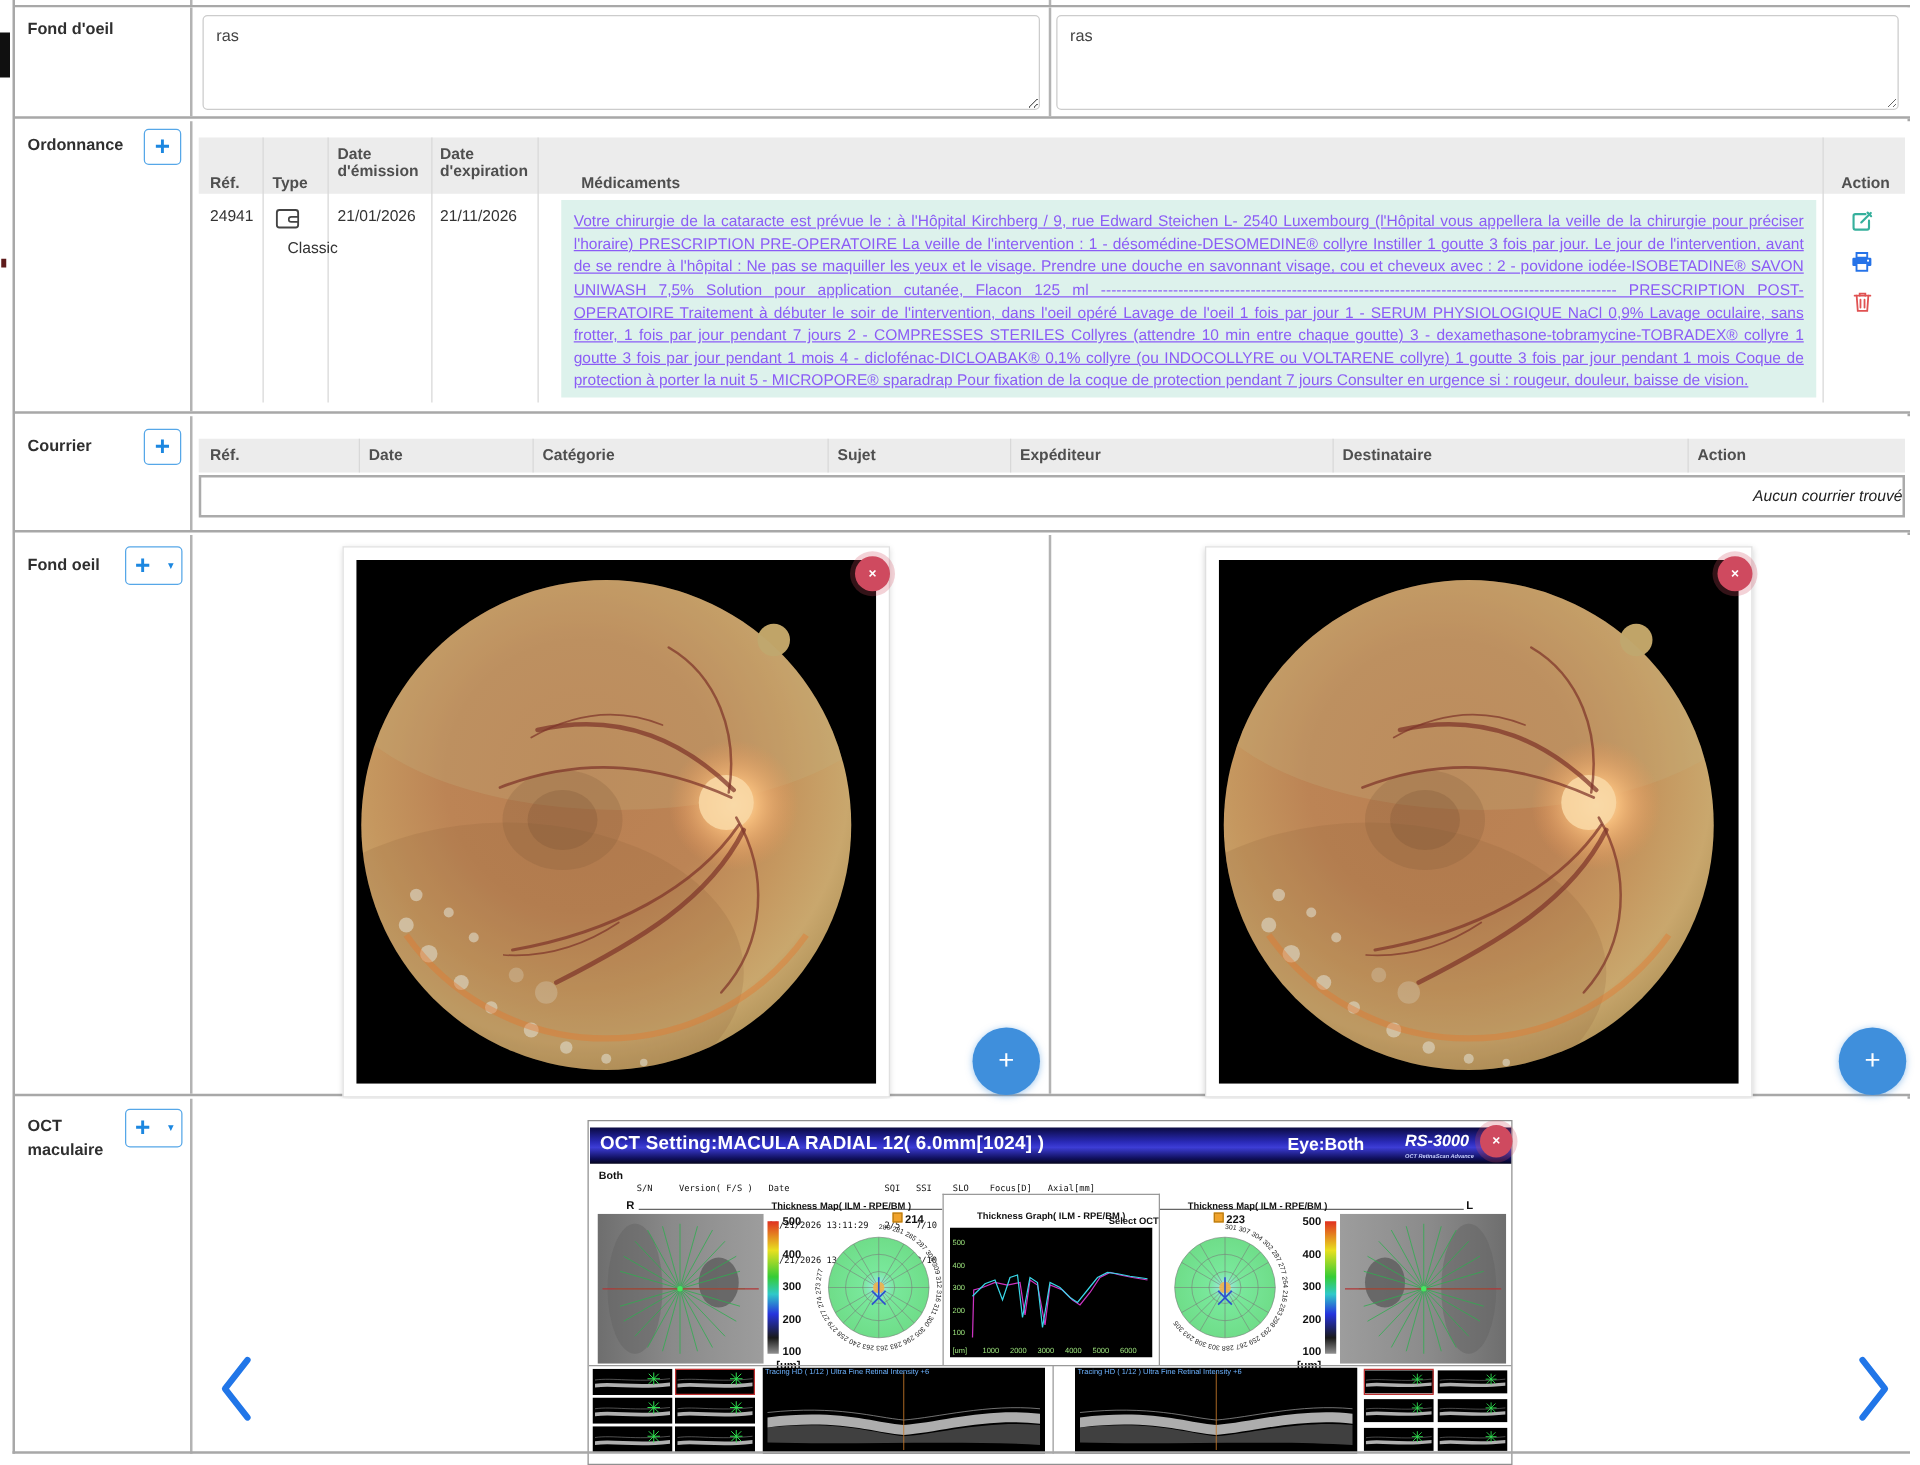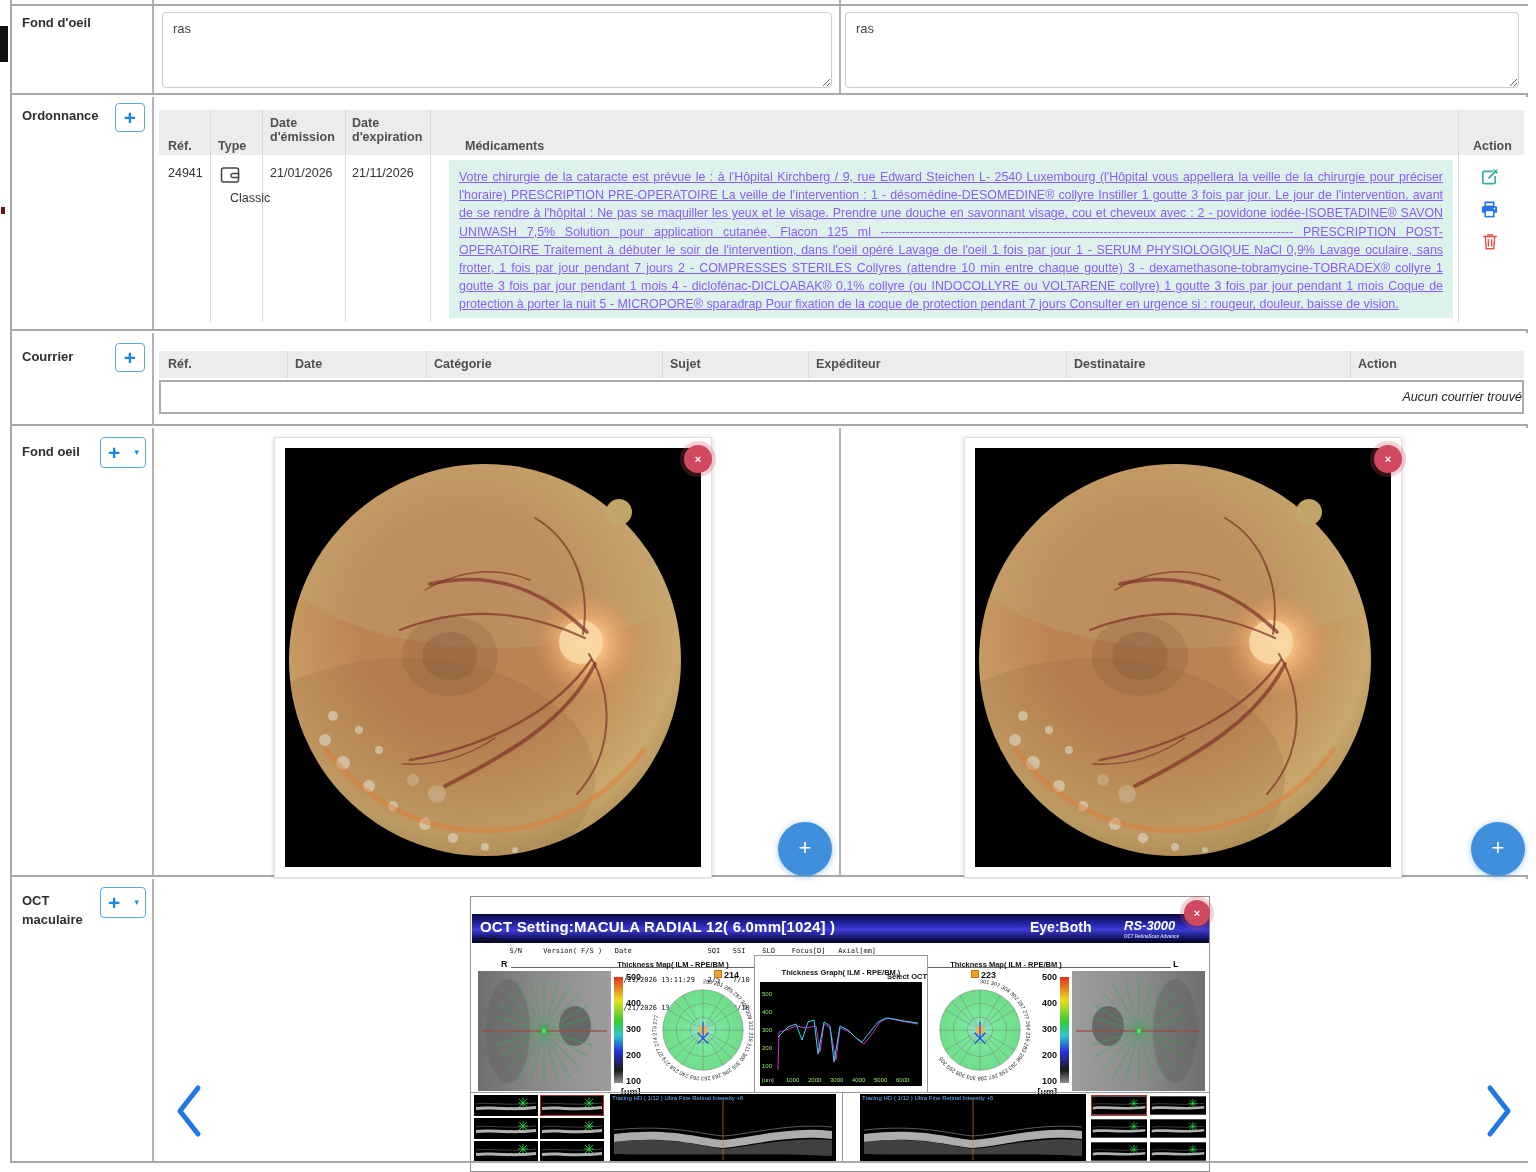--- a/index.html
+++ b/index.html
@@ -33,21 +33,21 @@
         padding:10px;box-sizing:content-box;cursor:pointer;}
   .close-btn{position:absolute;width:28px;height:28px;border-radius:50%;background:#cf4a5f;
         box-shadow:0 0 0 4px rgba(207,74,95,.25);color:#fff;font-size:11px;font-weight:bold;
         text-align:center;line-height:28px;cursor:pointer;z-index:8;}
   .fab{position:absolute;width:54px;height:54px;border-radius:50%;background:#3f8fdc;color:#fff;
         font-size:22px;font-weight:400;text-align:center;line-height:52px;box-shadow:0 1px 6px rgba(63,143,220,.5);
         cursor:pointer;z-index:7;}
   .chev{position:absolute;cursor:pointer;line-height:0;}
   
   .oct{position:absolute;width:740px;height:276px;background:#fff;border:1px solid #909090;box-sizing:border-box;overflow:hidden;}
-  .oct-head{position:absolute;left:1px;top:17px;width:827px;height:29px;
+  .oct-head{position:absolute;left:1px;top:5px;width:827px;height:29px;
         background:linear-gradient(180deg,#0a0a40 0%,#2a2ab8 40%,#3d3dd6 55%,#10105e 85%,#04041c 100%);}
   .oct-title{position:absolute;left:8px;top:4px;font-size:15px;font-weight:bold;color:#fff;letter-spacing:.2px;}
   .oct-eye{position:absolute;left:558px;top:5px;font-size:14px;font-weight:bold;color:#fff;}
   .oct-logo{position:absolute;left:652px;top:2px;width:84px;color:#fff;font-style:italic;}
   .oct-logo .b1{font-size:13px;font-weight:bold;}
   .oct-logo .b2{display:block;font-size:4.5px;color:#c7d0ff;font-weight:bold;}
   .oct-info{position:absolute;left:30px;top:31px;font-family:"DejaVu Sans Mono",monospace;
         font-size:7px;line-height:9.5px;color:#111;white-space:pre;}
   .oct-both{position:absolute;left:8px;top:38px;font-size:8.5px;font-weight:bold;color:#111;}
   .oct-rl{position:absolute;font-size:9px;font-weight:bold;color:#111;}

